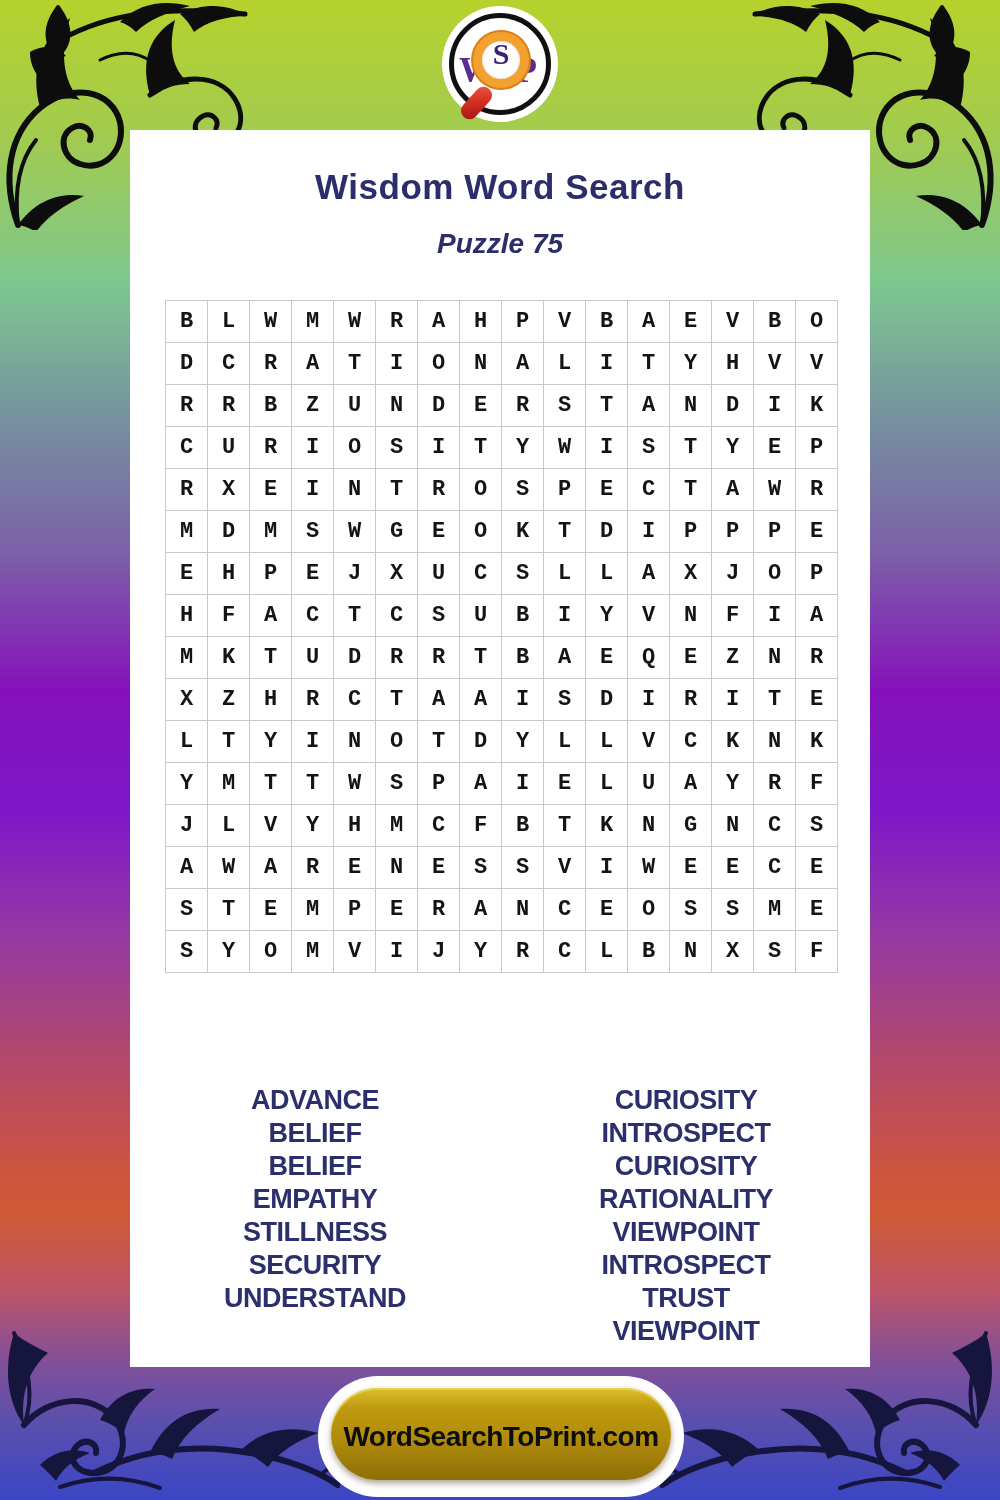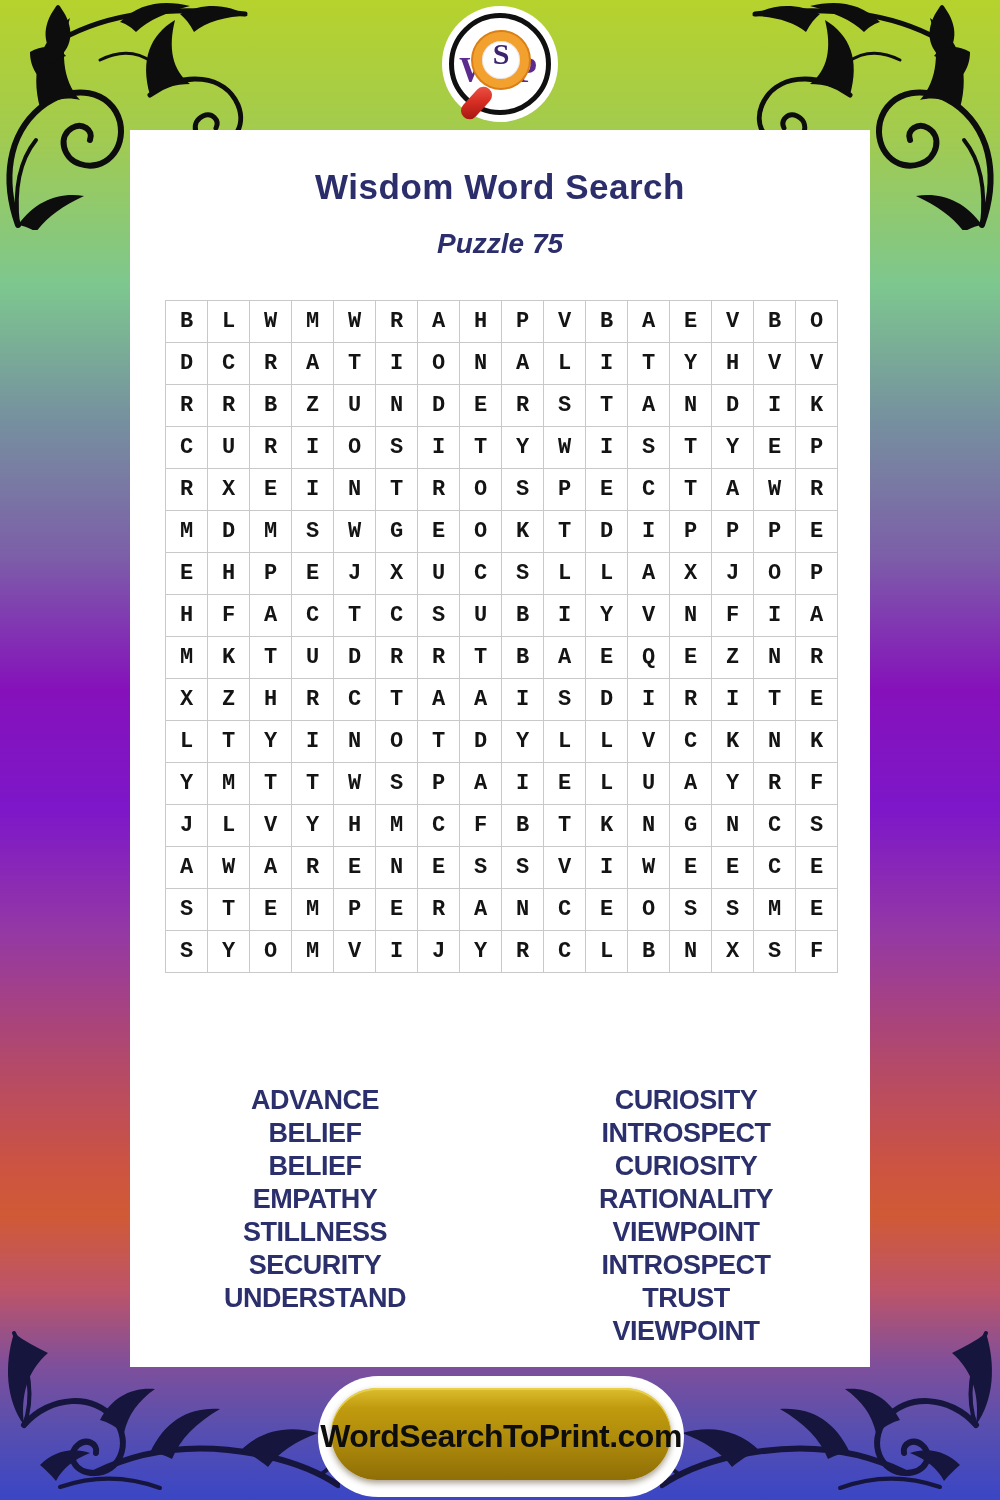--- a/index.html
+++ b/index.html
@@ -51,21 +51,21 @@
   .word-col-right{left:526px;}
   .word{height:33px;line-height:33px;font-size:27px;font-weight:bold;color:#2b2f6b;
         letter-spacing:-.5px;}
   
   .site-btn{position:absolute;left:318px;top:1376px;width:366px;height:121px;border-radius:62px;
         background:#ffffff;z-index:6;border:0;cursor:pointer;padding:0;}
   .site-btn-gold{position:absolute;left:13px;top:12px;width:340px;height:92px;border-radius:46px;
         background:linear-gradient(180deg,#dcbe2e 0%,#c09a0e 22%,#ad890b 60%,#8f6f07 100%);
         box-shadow:inset 0 2px 0 #e8d04a, 0 3px 6px rgba(60,40,0,.45);}
   .site-btn-label{position:absolute;left:0;top:0;width:100%;height:100%;display:flex;
-        align-items:center;justify-content:center;font-weight:bold;font-size:32px;color:#0d0d0d;
+        align-items:center;justify-content:center;font-weight:bold;font-size:28px;color:#0d0d0d;
         font-family:"Liberation Sans",sans-serif;letter-spacing:-.5px;}
 </style>
 </head>
 <body>
 
 <div class="page">
 
   <svg class="flourish fl-tl" width="250" height="230" viewBox="0 0 250 230">
     <g stroke="#0d0d0d" fill="none" stroke-linecap="round">
       <path d="M18,225 C2,180 8,135 40,108 C72,82 112,90 120,122 C126,150 104,172 80,164 C62,158 58,136 72,128 C82,122 94,130 90,140" stroke-width="6"></path>

